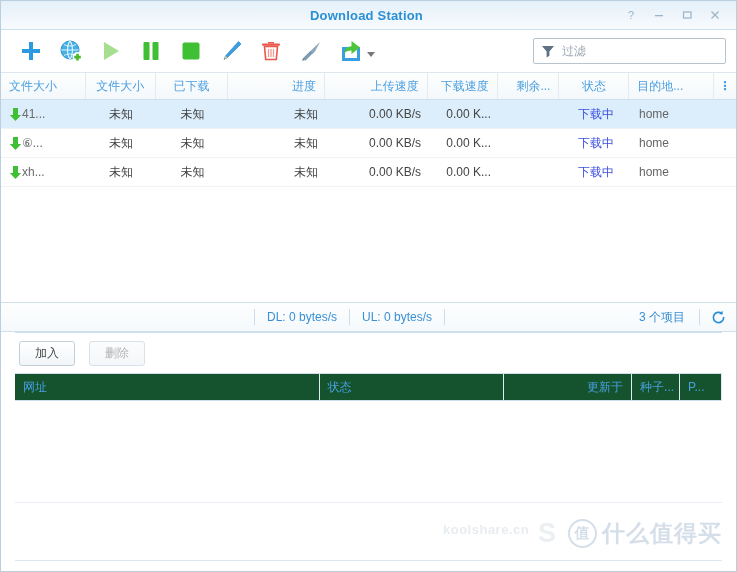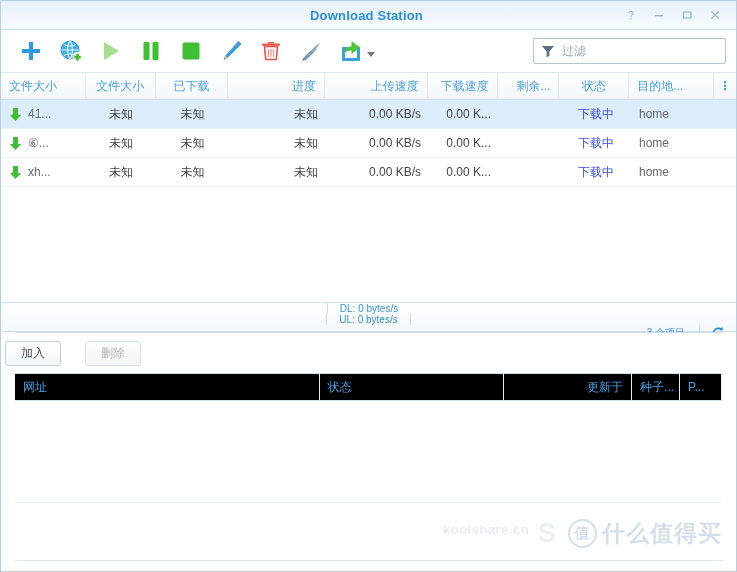--- a/index.html
+++ b/index.html
@@ -56,30 +56,30 @@
   .gh.c{justify-content:center;}
   .gh-menu{width:22px;display:flex;align-items:center;justify-content:center;color:#4a9fe0;
            font-weight:bold;cursor:pointer;letter-spacing:0;}
 
   .grid-body{flex:0 0 auto;height:202px;background:#fff;position:relative;overflow:hidden;}
   .row{height:28px;display:flex;align-items:stretch;border-bottom:1px solid #eef3f7;font-size:12px;color:#444;}
   .row.sel{background:#dceefb;}
   .cell{display:flex;align-items:center;box-sizing:border-box;padding:0 8px;
         overflow:hidden;white-space:nowrap;}
   .cell.r{justify-content:flex-end;}
-  .cell.name{gap:6px;color:#6b6b6b;}
+  .cell.name{color:#6b6b6b;}
   .cell.status{color:#3b4ee0;}
   .cell.dest{color:#666;}
   .arrow-dl{flex:0 0 auto;}
 
   
   .statusbar{
     height:28px;min-height:28px;display:flex;align-items:center;
     border-top:1px solid #cfe0ec;border-bottom:1px solid #cfe0ec;
-    background:linear-gradient(to bottom,#fdfefe,#f5f9fc);color:#3a8fd4;font-size:10px;flex-direction:column;
+    background:linear-gradient(to bottom,#fdfefe,#f5f9fc);color:#3a8fd4;font-size:12px;
   }
   .sb-spacer{width:253px;}
   .sb-seg{padding:0 12px;height:16px;display:flex;align-items:center;
           border-left:1px solid #cbdced;white-space:nowrap;}
   .sb-seg.last{border-right:1px solid #cbdced;}
   .sb-right{margin-left:auto;display:flex;align-items:center;}
   .sb-count{padding:0 14px;color:#3a8fd4;}
   .sb-refresh{width:36px;display:flex;align-items:center;justify-content:center;
               border-left:1px solid #cbdced;cursor:pointer;height:16px;}
 
@@ -100,34 +100,34 @@
   .tab.active:before{
     content:"";position:absolute;left:50%;bottom:-2px;margin-left:-5px;z-index:3;
     width:0;height:0;border-left:5px solid transparent;border-right:5px solid transparent;
     border-bottom:5px solid #fff;
   }
   .tab-collapse{margin-left:auto;width:44px;display:flex;align-items:center;justify-content:center;
                 cursor:pointer;color:#7fa5bf;}
   .tab-underline{height:1px;background:#ccdded;margin:0 14px;}
 
   
-  .btn-row{height:40px;min-height:40px;display:flex;align-items:center;padding:0 4px;gap:24px;background:#fff;}
+  .btn-row{height:40px;min-height:40px;display:flex;align-items:center;padding:0 18px;gap:14px;background:#fff;}
   .btn{
     min-width:56px;height:25px;padding:0 14px;box-sizing:border-box;
     display:flex;align-items:center;justify-content:center;
     border:1px solid #c3cfd8;border-radius:3px;font-size:12px;color:#444;
     background:linear-gradient(to bottom,#ffffff,#f2f6f9);cursor:pointer;
   }
   .btn.disabled{color:#b3b3b3;background:linear-gradient(to bottom,#fbfcfd,#f4f7f9);
                 border-color:#d9e0e6;cursor:default;}
 
   .tr-head{
     height:26px;min-height:26px;display:flex;align-items:stretch;margin:0 14px;
     border-top:1px solid #cfe0ec;border-bottom:1px solid #cfe0ec;
-    color:#4a9fe0;font-size:12px;background:#000000;
+    color:#4a9fe0;font-size:12px;background:#14532d;
   }
   .th{display:flex;align-items:center;border-right:1px solid #e2ebf2;box-sizing:border-box;
       padding:0 8px;overflow:hidden;white-space:nowrap;cursor:pointer;}
   .th.r{justify-content:flex-end;}
   .tr-body{flex:1;margin:0 14px;position:relative;background:#fff;}
   .tr-divider{position:absolute;left:0;right:0;top:101px;height:1px;background:#e9eff4;}
   .tr-bottomline{position:absolute;left:0;right:0;bottom:10px;height:1px;background:#dbe6ef;}
 
   
   .wm{position:absolute;pointer-events:none;user-select:none;}

